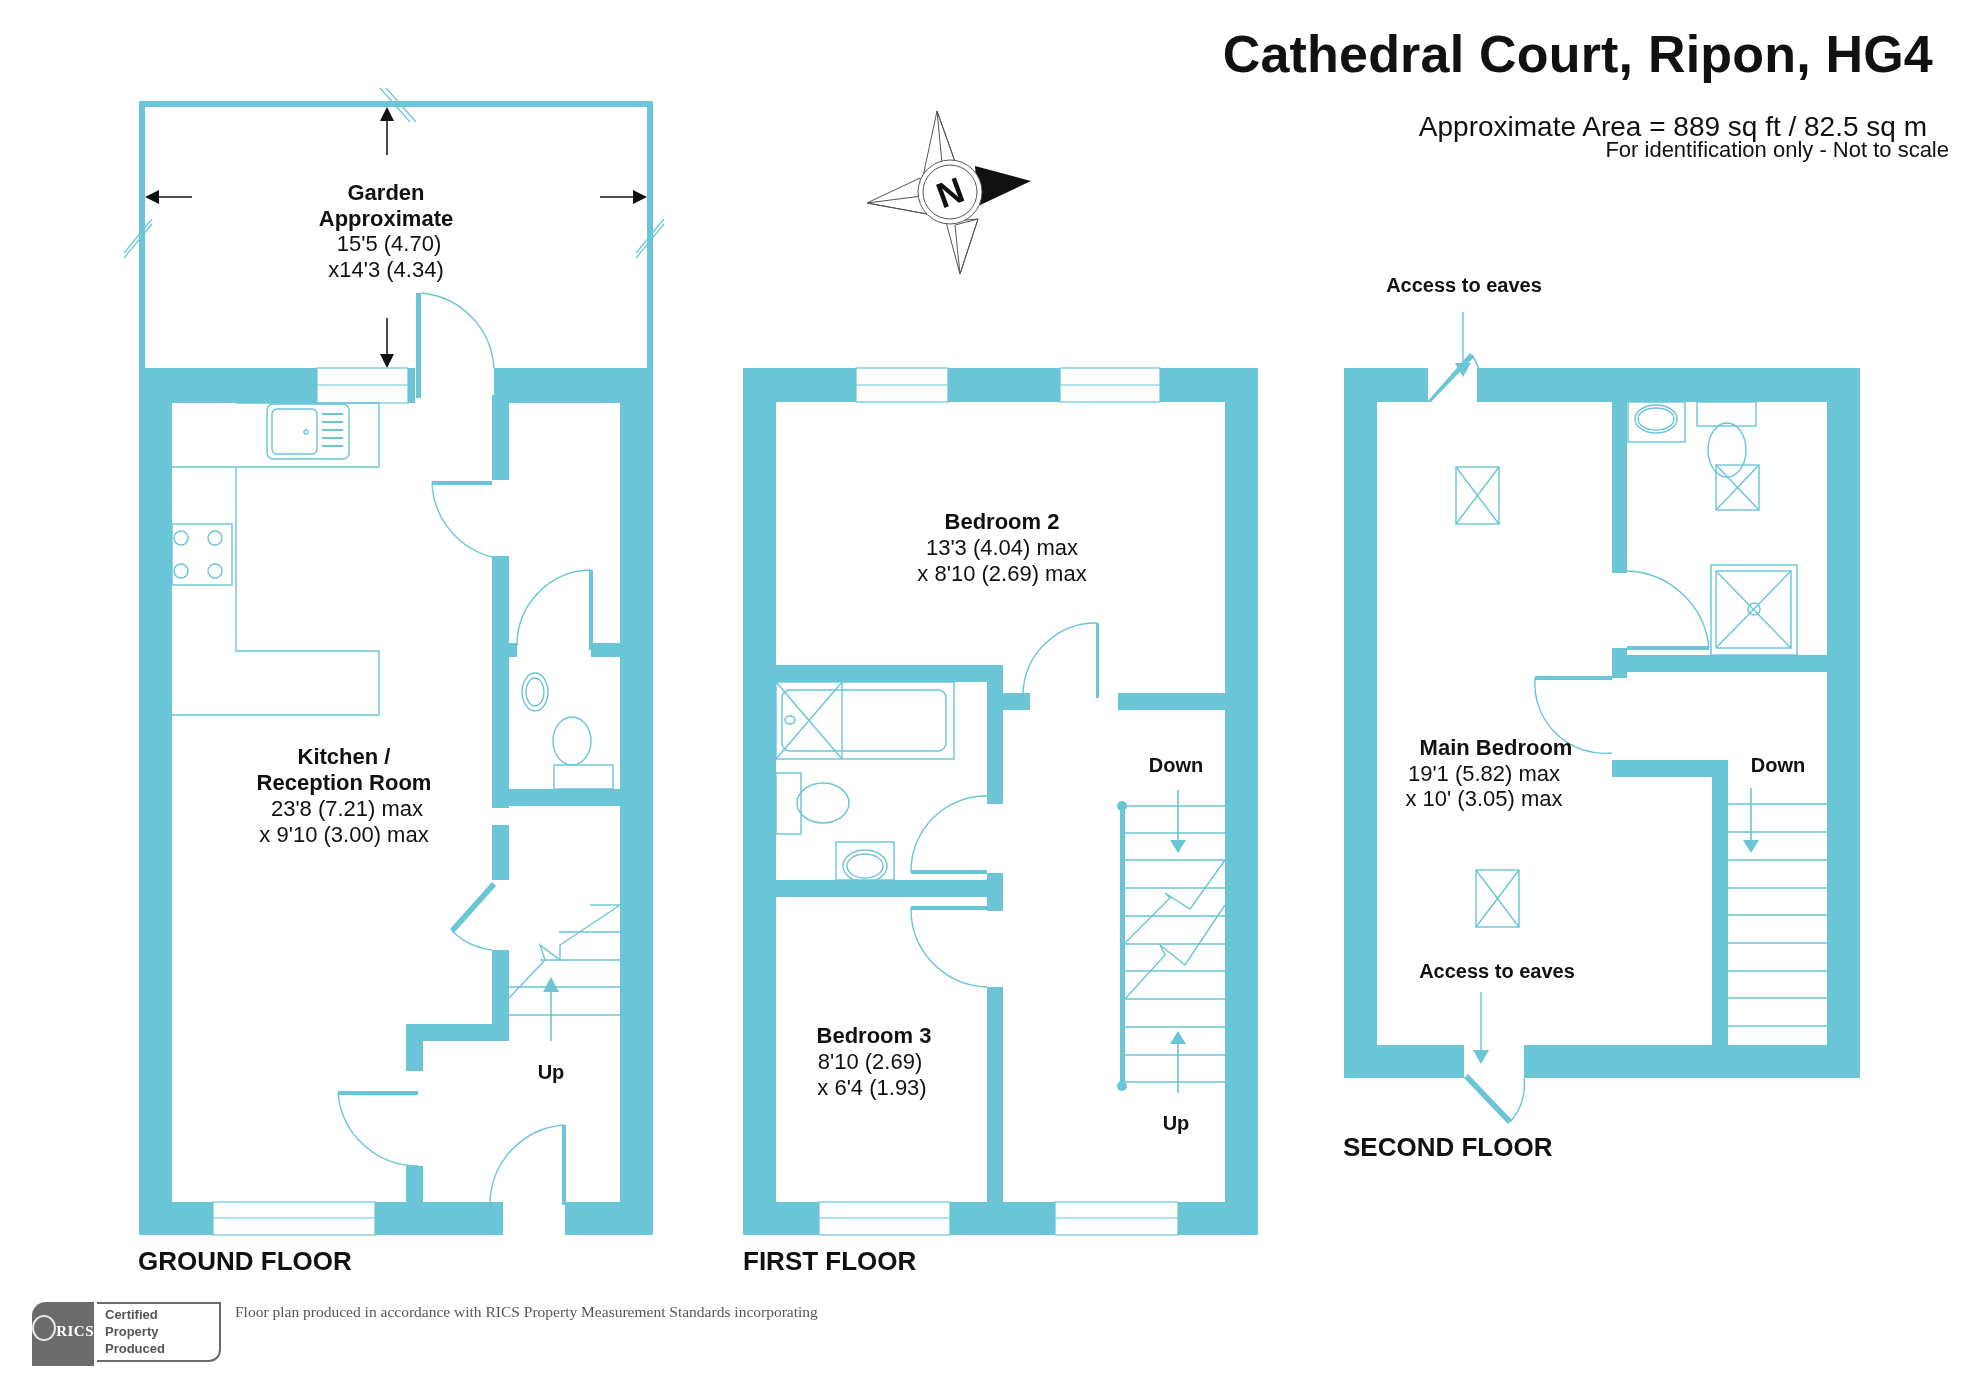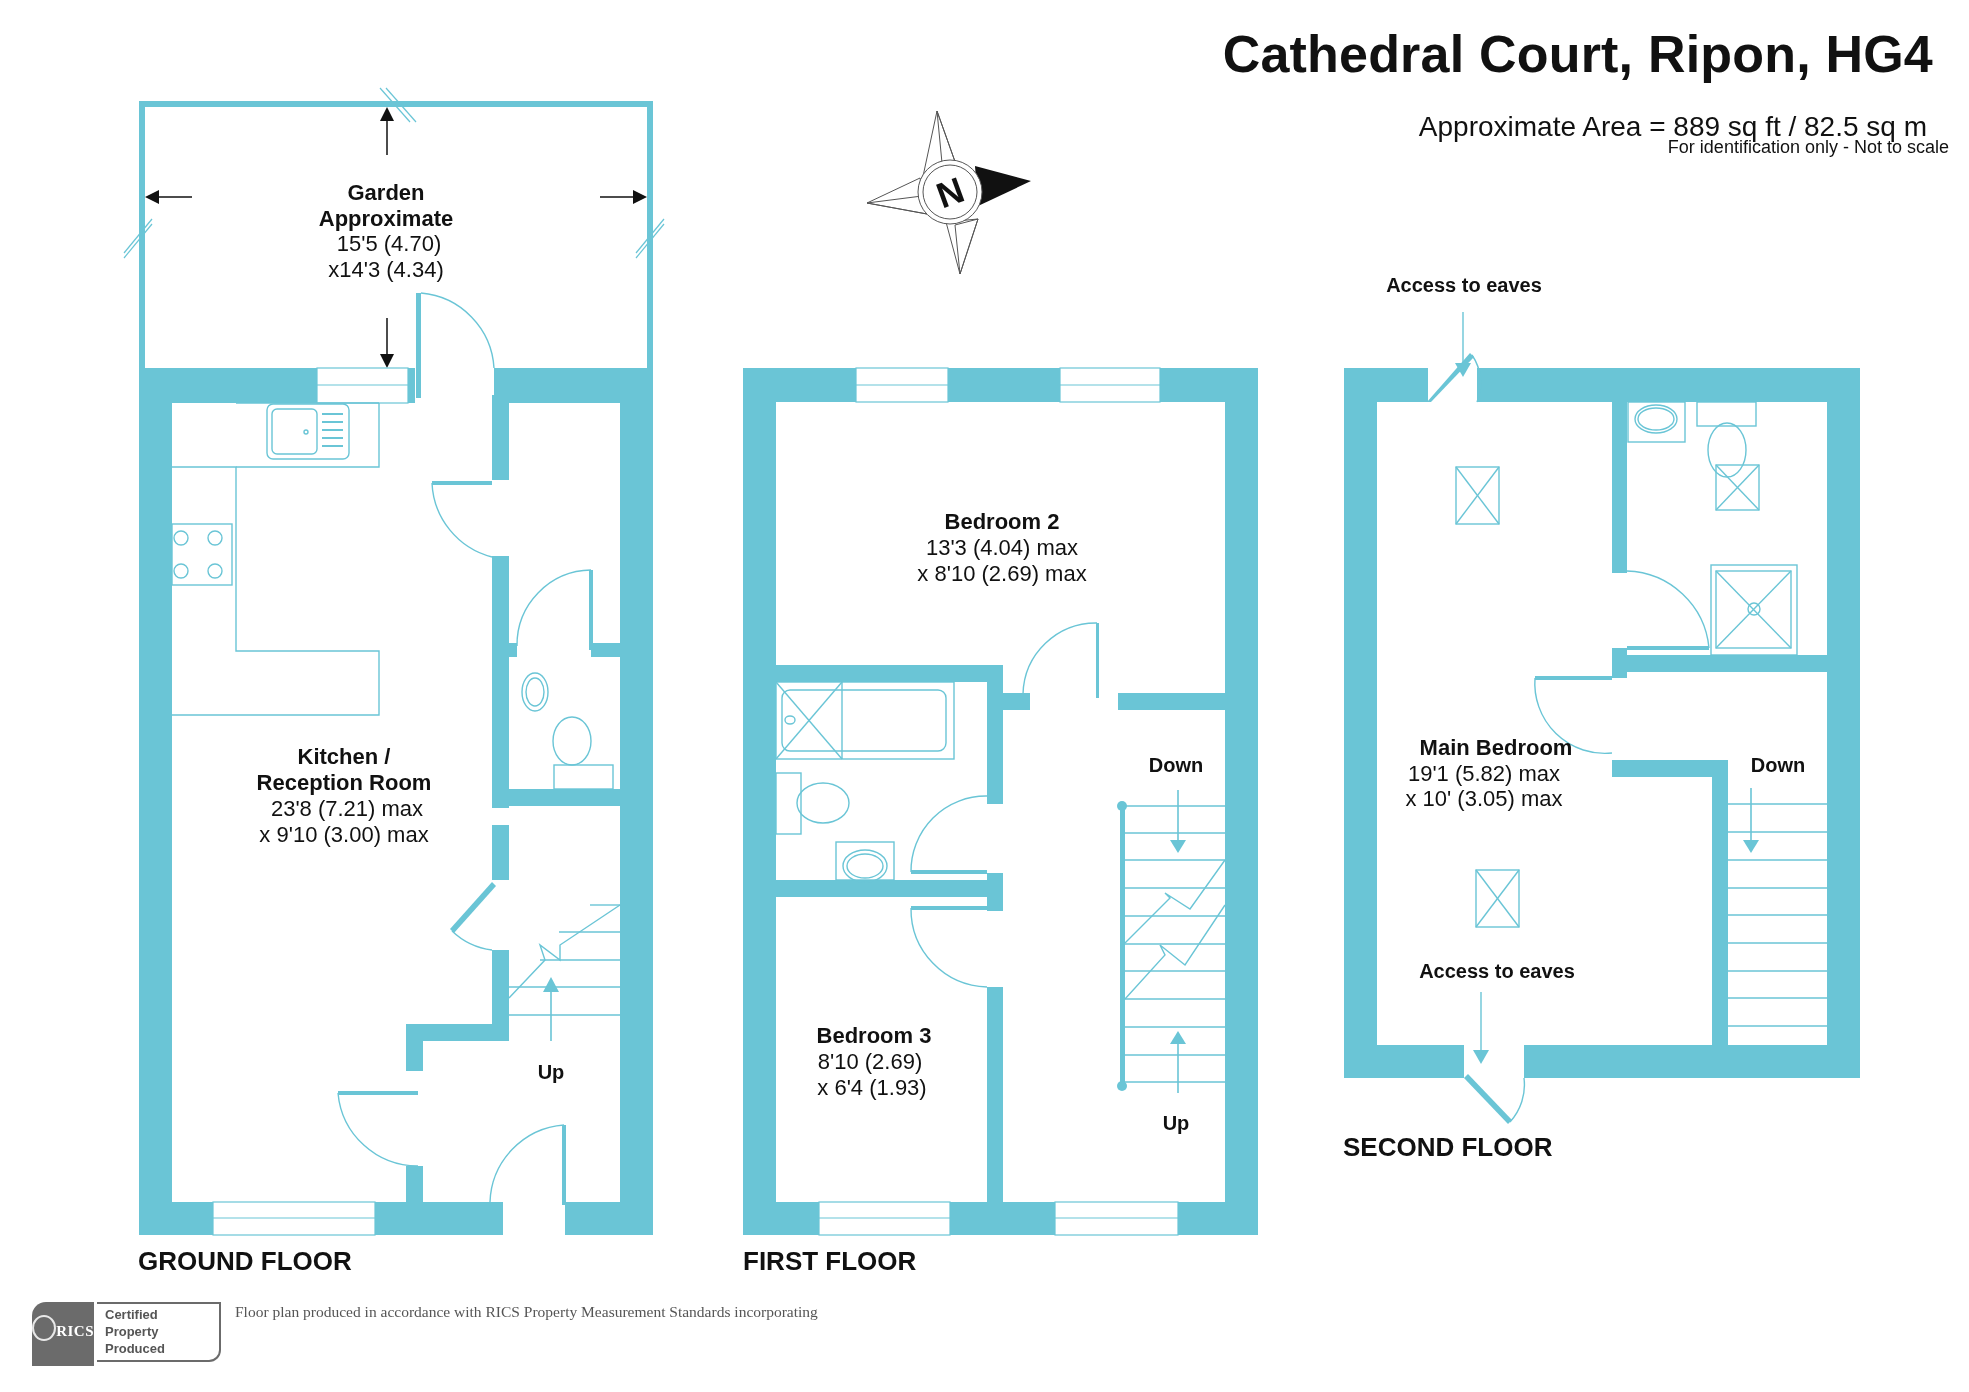--- a/index.html
+++ b/index.html
@@ -1,19 +1,19 @@
 <!DOCTYPE html>
 <html><head>
 <meta charset="utf-8">
 <style>
   html, body { margin: 0; padding: 0; background: #ffffff; }
   body { width: 1969px; height: 1392px; position: relative; overflow: hidden; font-family: "Liberation Sans", sans-serif; color: #111; }
   .title { position: absolute; right: 36px; top: 24px; font-size: 52px; font-weight: bold; color: #111; white-space: nowrap; letter-spacing: 0.2px; }
   .area { position: absolute; right: 42px; top: 111px; font-size: 28px; color: #111; white-space: nowrap; }
-  .ident { position: absolute; right: 20px; top: 137px; font-size: 18px; color: #111; white-space: nowrap; }
+  .ident { position: absolute; right: 20px; top: 137px; font-size: 22px; color: #111; white-space: nowrap; }
   svg#plan { position: absolute; left: 0; top: 0; }
   .wall { fill: #6ac5d6; }
   .thin { fill: none; stroke: #6ac5d6; stroke-width: 1.4; }
   .thin2 { fill: none; stroke: #6ac5d6; stroke-width: 2; }
   .arrowline { stroke: #111; stroke-width: 1.5; }
   .arrowhead { fill: #111; }
   .teal-arrow { fill: #6ac5d6; }
   .teal-line { stroke: #6ac5d6; stroke-width: 1.6; }
   .room-label { font-family: "Liberation Sans", sans-serif; font-size: 22px; fill: #111; text-anchor: middle; }
   .room-title { font-weight: bold; }

